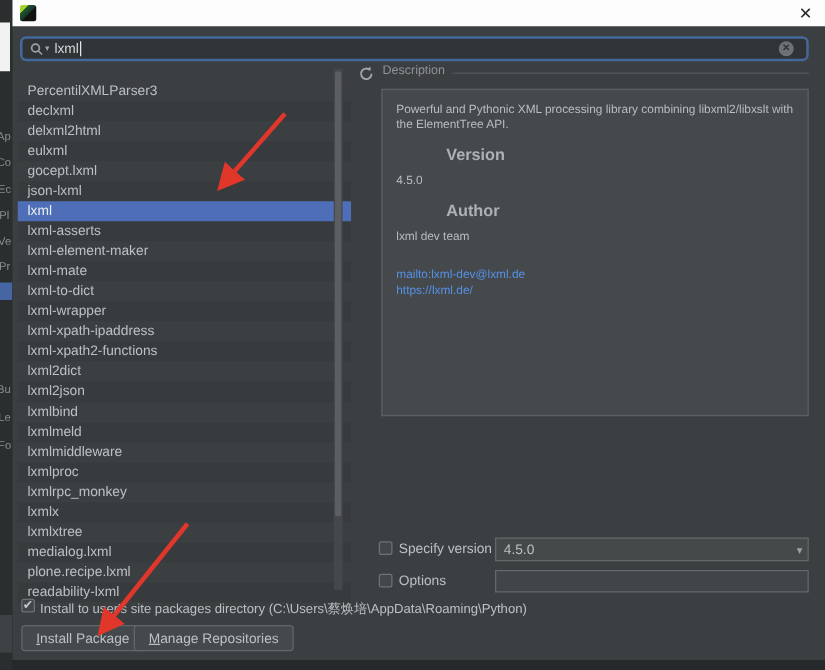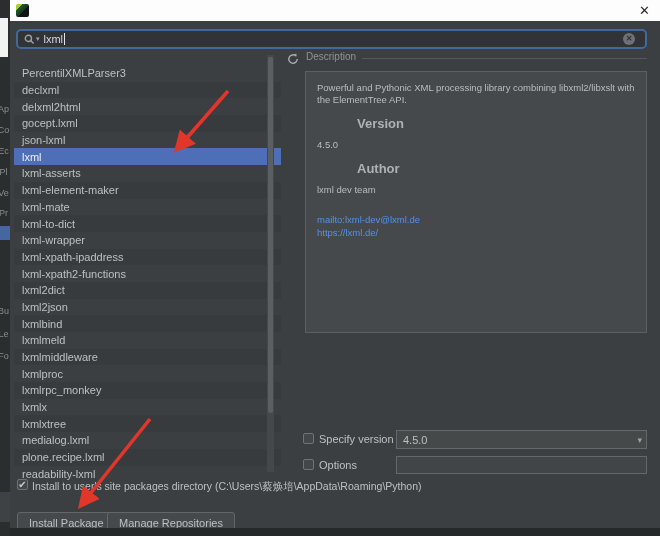--- a/index.html
+++ b/index.html
@@ -64,21 +64,21 @@
     color:#c7cbcd; font-size:10px; line-height:10px; text-align:center; }
   .cb-label { position:absolute; font-size:11px; color:#bcc0c3; }
   .combo { position:absolute; left:386px; top:409px; width:251px; height:19px; background:#45494a;
     border:1px solid #646869; display:flex; align-items:center; padding-left:6px; font-size:11px; color:#bcc0c3; }
   .combo-arrow { position:absolute; right:4px; color:#9da0a2; font-size:9px; }
   .text-field { position:absolute; left:386px; top:435px; width:251px; height:18px; background:#414548;
     border:1px solid #646869; font-size:11px; color:#bcc0c3; padding-left:5px; }
 
   .user-label { position:absolute; left:22px; top:459px; font-size:10.5px; color:#bcc0c3; }
 
-  .btn { position:absolute; top:491px; height:21px; background:#45494c; border:1px solid #64676a;
+  .btn { position:absolute; top:479px; height:21px; background:#45494c; border:1px solid #64676a;
     border-radius:3px; color:#bcc0c3; font-size:11px; display:flex; align-items:center; padding:0 11px; }
   .btn span { display:block; }
   .btn span::first-letter { text-decoration:underline; }
   .btn-install { left:7px; }
   .btn-manage { left:97px; }
 
   .arrows { position:absolute; left:0; top:0; width:660px; height:536px; pointer-events:none; z-index:10; }
 
   .bottom-gap { position:absolute; left:10px; top:528px; width:650px; height:8px; background:#26292a; }
 </style>
@@ -130,20 +130,23 @@
           <div class="pkg-row">
             <span>PercentilXMLParser3</span>
           </div>
           <div class="pkg-row">
             <span>declxml</span>
           </div>
           <div class="pkg-row">
             <span>delxml2html</span>
           </div>
           <div class="pkg-row">
+            <span>eulxml</span>
+          </div>
+          <div class="pkg-row">
             <span>gocept.lxml</span>
           </div>
           <div class="pkg-row">
             <span>json-lxml</span>
           </div>
           <div class="pkg-row selected">
             <span>lxml</span>
           </div>
           <div class="pkg-row">
             <span>lxml-asserts</span>

